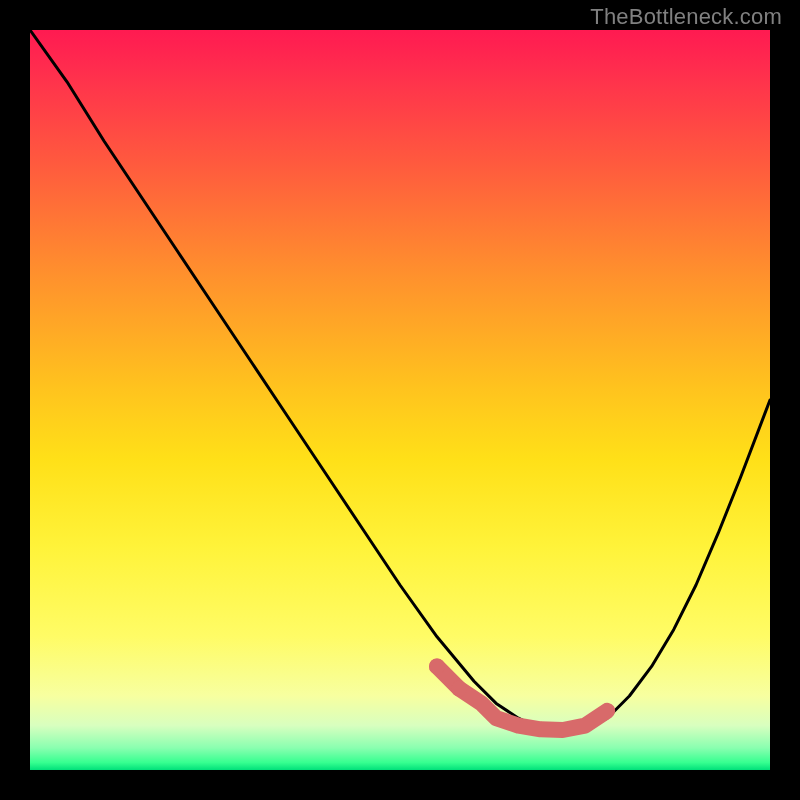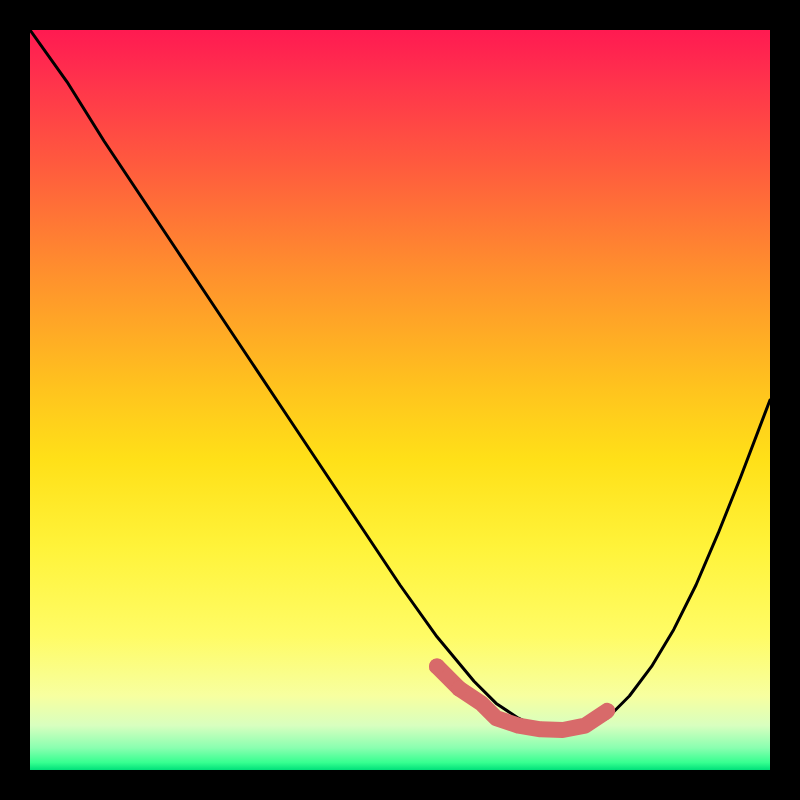--- a/index.html
+++ b/index.html
@@ -63,20 +63,21 @@
     left: 0;
     top: 0;
     width: 100%;
     height: 100%;
   }
 </style>
 </head>
 <body>
 
 <div class="frame">
+  <div class="watermark">TheBottleneck.com</div>
   <div class="plot-area">
     <div class="gradient-bg"></div>
     <svg class="curves" viewBox="0 0 740 740" preserveAspectRatio="none">
       <g id="svg-plot">
           <path d="M0.0 0.0 L37.0 51.8 L74.0 111.0 L111.0 166.5 L148.0 222.0 L185.0 277.5 L222.0 333.0 L259.0 388.5 L296.0 444.0 L333.0 499.5 L370.0 555.0 L407.0 606.8 L444.0 651.2 L466.2 673.4 L488.4 688.2 L510.6 699.3 L532.8 703.0" fill="none" stroke="#000000" stroke-width="3" stroke-linecap="round" stroke-linejoin="round"></path>
           <path d="M532.8 703.0 L555.0 699.3 L577.2 688.2 L599.4 666.0 L621.6 636.4 L643.8 599.4 L666.0 555.0 L688.2 503.2 L710.4 447.7 L740.0 370.0" fill="none" stroke="#000000" stroke-width="3" stroke-linecap="round" stroke-linejoin="round"></path>
           <path d="M407.0 636.4 L429.2 658.6 L451.4 673.4 L466.2 688.2 L488.4 695.6 L510.6 699.3 L532.8 700.0 L555.0 695.6 L577.2 680.8" fill="none" stroke="#d86a6a" stroke-width="16" stroke-linecap="round" stroke-linejoin="round"></path>
           <circle cx="407.0" cy="636.4" r="8" fill="#d86a6a"></circle>
           <circle cx="429.2" cy="658.6" r="8" fill="#d86a6a"></circle>
         </g>

